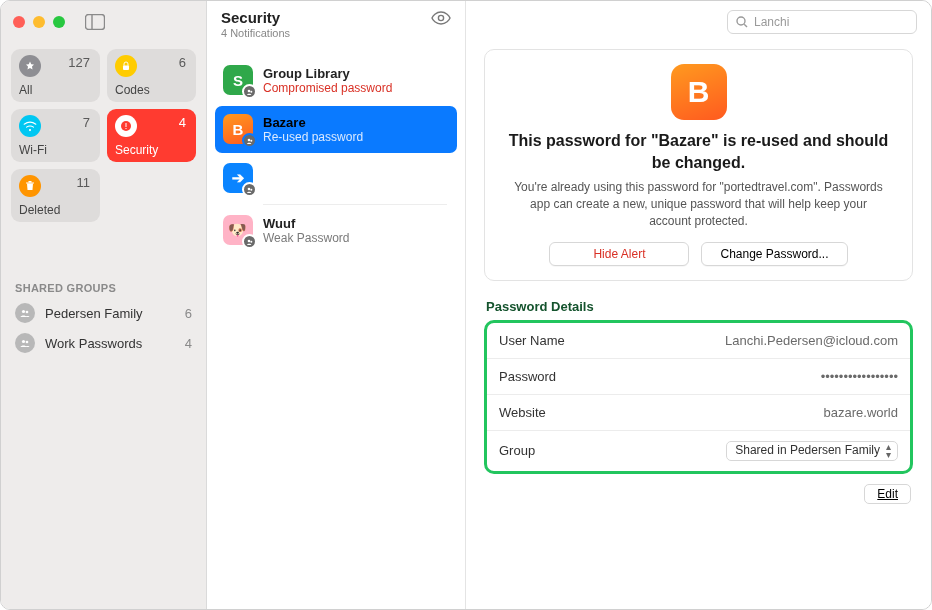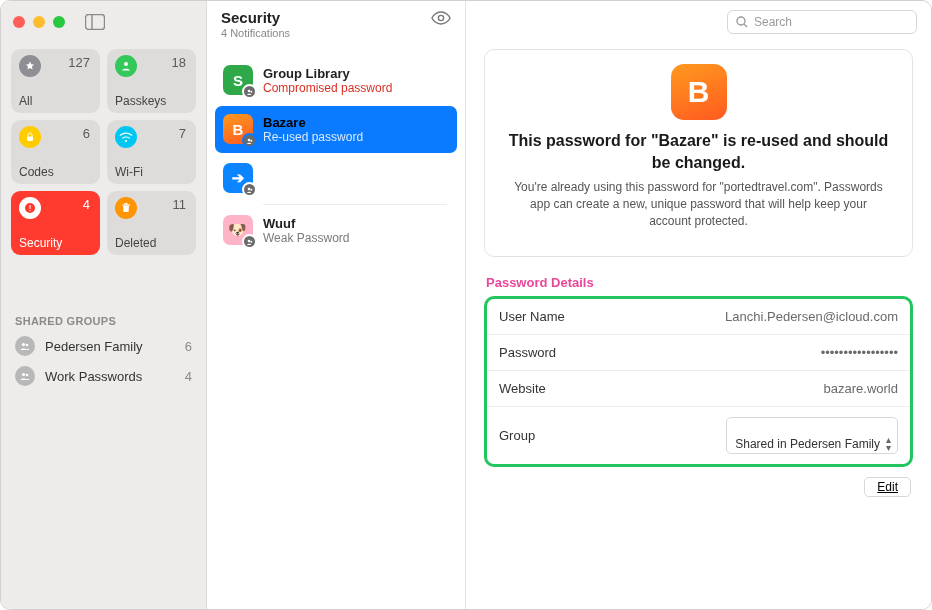--- a/index.html
+++ b/index.html
@@ -9,21 +9,21 @@
     display: flex; overflow: hidden; background: #fff;
   }
   
   .sidebar { width: 205px; background: #eeeceb; display: flex; flex-direction: column; }
   .titlebar { height: 42px; display: flex; align-items: center; padding: 0 12px; gap: 8px; }
   .traffic { display: flex; gap: 8px; }
   .dot { width: 12px; height: 12px; border-radius: 50%; }
   .dot.red { background: #ff5f57; } .dot.yellow { background: #febc2e; } .dot.green { background: #28c840; }
   .side-icon-btn { margin-left: 8px; width: 28px; height: 24px; display:flex;align-items:center;justify-content:center; color:#7a7a7a;}
   .tiles { display: grid; grid-template-columns: 1fr 1fr; gap: 7px; padding: 6px 10px 10px 10px; }
-  .tile { background: #dedcdb; border-radius: 9px; height: 64px; padding: 6px 8px 4px 8px; position: relative; cursor: default;}
+  .tile { background: #dedcdb; border-radius: 9px; height: 53px; padding: 6px 8px 4px 8px; position: relative; cursor: default;}
   .tile .icon { width: 22px; height: 22px; border-radius: 50%; display:flex;align-items:center;justify-content:center; }
   .tile .count { position: absolute; top: 6px; right: 10px; font-size: 13px; color: #5a5a5a; }
   .tile .label { position: absolute; bottom: 5px; left: 8px; font-size: 12px; color: #444; }
   .tile.active { background: #ff3b30; }
   .tile.active .count, .tile.active .label { color: #fff; }
   .section-head { font-size: 11px; color: #8a8a8a; font-weight: 600; letter-spacing: .3px; padding: 6px 14px 4px; margin-top: 44px; }
   .group-row { display:flex; align-items:center; padding: 5px 14px; gap: 10px; font-size: 13px; color:#333;}
   .group-row .gcount { margin-left:auto; color:#8a8a8a; font-size:13px;}
   .avatar { width:20px;height:20px;border-radius:50%;background:#b8b8b8;display:flex;align-items:center;justify-content:center;}
   
@@ -51,26 +51,26 @@
   .detbar { height:42px; display:flex; align-items:center; justify-content:flex-end; padding:0 14px;}
   .search { width:190px; height:24px; border:1px solid #d7d7d7; border-radius:6px; background:#fff; display:flex; align-items:center; padding:0 8px; gap:6px; color:#9a9a9a; font-size:12px;}
   .det-body { padding: 6px 18px 0 18px; overflow:auto;}
   .card { border:1px solid #e3e3e3; border-radius:10px; padding:14px 18px 14px; text-align:center;}
   .bigicon { width:56px;height:56px;border-radius:13px;margin:0 auto 10px;display:flex;align-items:center;justify-content:center;font-size:30px;font-weight:900;color:#fff;background:linear-gradient(160deg,#ff9a1f,#ff5a1f);}
   .card h2 { font-size:16px; font-weight:700; color:#1a1a1a; margin-bottom:6px; line-height:1.35;}
   .card p { font-size:12px; color:#555; line-height:1.4; max-width:380px; margin:0 auto 12px;}
   .btnrow { display:flex; gap:12px; justify-content:center;}
   .btn { border:1px solid #d7d7d7; background:#fff; border-radius:6px; height:24px; padding:0 18px; font-size:12px; min-width:140px; box-shadow:0 1px 0 rgba(0,0,0,.03);}
   .btn.destructive{ color:#d93025;}
-  .sectitle { font-size:13px; font-weight:700; color:#ec4899; margin:18px 2px 6px;}
+  .sectitle { font-size:13px; font-weight:700; color:#14532d; margin:18px 2px 6px;}
   .kv { border:3px solid #22c55e; border-radius:10px; overflow:hidden;}
   .kv-row { display:flex; align-items:center; justify-content:space-between; padding:10px 12px; font-size:13px; color:#333;}
   .kv-row + .kv-row { border-top:1px solid #ececec;}
   .kv-row .val { color:#6a6a6a;}
-  .select { display:flex; align-items:center; gap:6px; border:1px solid #d7d7d7; border-radius:5px; padding:18px 6px 1px 8px; font-size:12px; color:#333; background:#fff;}
+  .select { display:flex; gap:6px; border:1px solid #d7d7d7; border-radius:5px; padding:1px 6px 1px 8px; font-size:12px; color:#333; background:#fff;}
   .select .chev { font-size:10px; line-height:8px; color:#666; display:flex; flex-direction:column;}
   .editrow { display:flex; justify-content:flex-end; margin:10px 2px 0;text-decoration:underline;}
   .pill { border:1px solid #d7d7d7; border-radius:5px; padding:2px 12px; font-size:12px; background:#fff;}
   svg { display:block; }
 </style>
 </head>
 <body>
 
 <div class="window">
 
@@ -91,30 +91,20 @@
 
     <div class="tiles" id="tiles">
         <div class="tile">
           <div class="icon" style="background:#8e8e93">
             <svg width="12" height="12" viewBox="0 0 24 24">
               <path d="M12 3l2.5 5.5L20 9l-4 4 1 6-5-3-5 3 1-6-4-4 5.5-.5z" fill="#fff"></path>
             </svg>
           </div>
           <span class="count">127</span>
           <span class="label">All</span>
-        </div>
-        <div class="tile">
-          <div class="icon" style="background:#34c759">
-            <svg width="12" height="12" viewBox="0 0 24 24">
-              <circle cx="12" cy="8" r="4" fill="#fff"></circle>
-              <path d="M4 21c1-5 15-5 16 0" fill="#fff"></path>
-            </svg>
-          </div>
-          <span class="count">18</span>
-          <span class="label">Passkeys</span>
         </div>
         <div class="tile">
           <div class="icon" style="background:#ffcc00">
             <svg width="12" height="12" viewBox="0 0 24 24">
               <rect x="6" y="11" width="12" height="9" rx="2" fill="#fff"></rect>
               <path d="M8 11V8a4 4 0 018 0v3" stroke="#fff" stroke-width="1.8" fill="none" stroke-linecap="round" stroke-linejoin="round"></path>
             </svg>
           </div>
           <span class="count">6</span>
           <span class="label">Codes</span>
@@ -261,30 +251,34 @@
       </div>
   </div>
 
   <div class="detail">
     <div class="detbar">
       <div class="search">
         <svg width="12" height="12" viewBox="0 0 12 12">
             <circle cx="5" cy="5" r="4" fill="none" stroke="#9a9a9a" stroke-width="1.4"></circle>
             <line x1="8.2" y1="8.2" x2="11" y2="11" stroke="#9a9a9a" stroke-width="1.4"></line>
           </svg>
-        <span>Search</span>
+        <span>Lanchi</span>
       </div>
     </div>
     <div class="det-body">
       <div class="card">
         <div class="bigicon">
             <span>B</span>
           </div>
         <h2>This password for "Bazare" is re-used and should be changed.</h2>
         <p>You're already using this password for "portedtravel.com". Passwords app can create a new, unique password that will help keep your account protected.</p>
+        <div class="btnrow">
+          <button class="btn destructive">Hide Alert</button>
+          <button class="btn">Change Password...</button>
+        </div>
       </div>
 
       <div class="sectitle">Password Details</div>
       <div class="kv">
         <div class="kv-row">
           <span>User Name</span>
           <span class="val">Lanchi.Pedersen@icloud.com</span>
         </div>
         <div class="kv-row">
           <span>Password</span>

